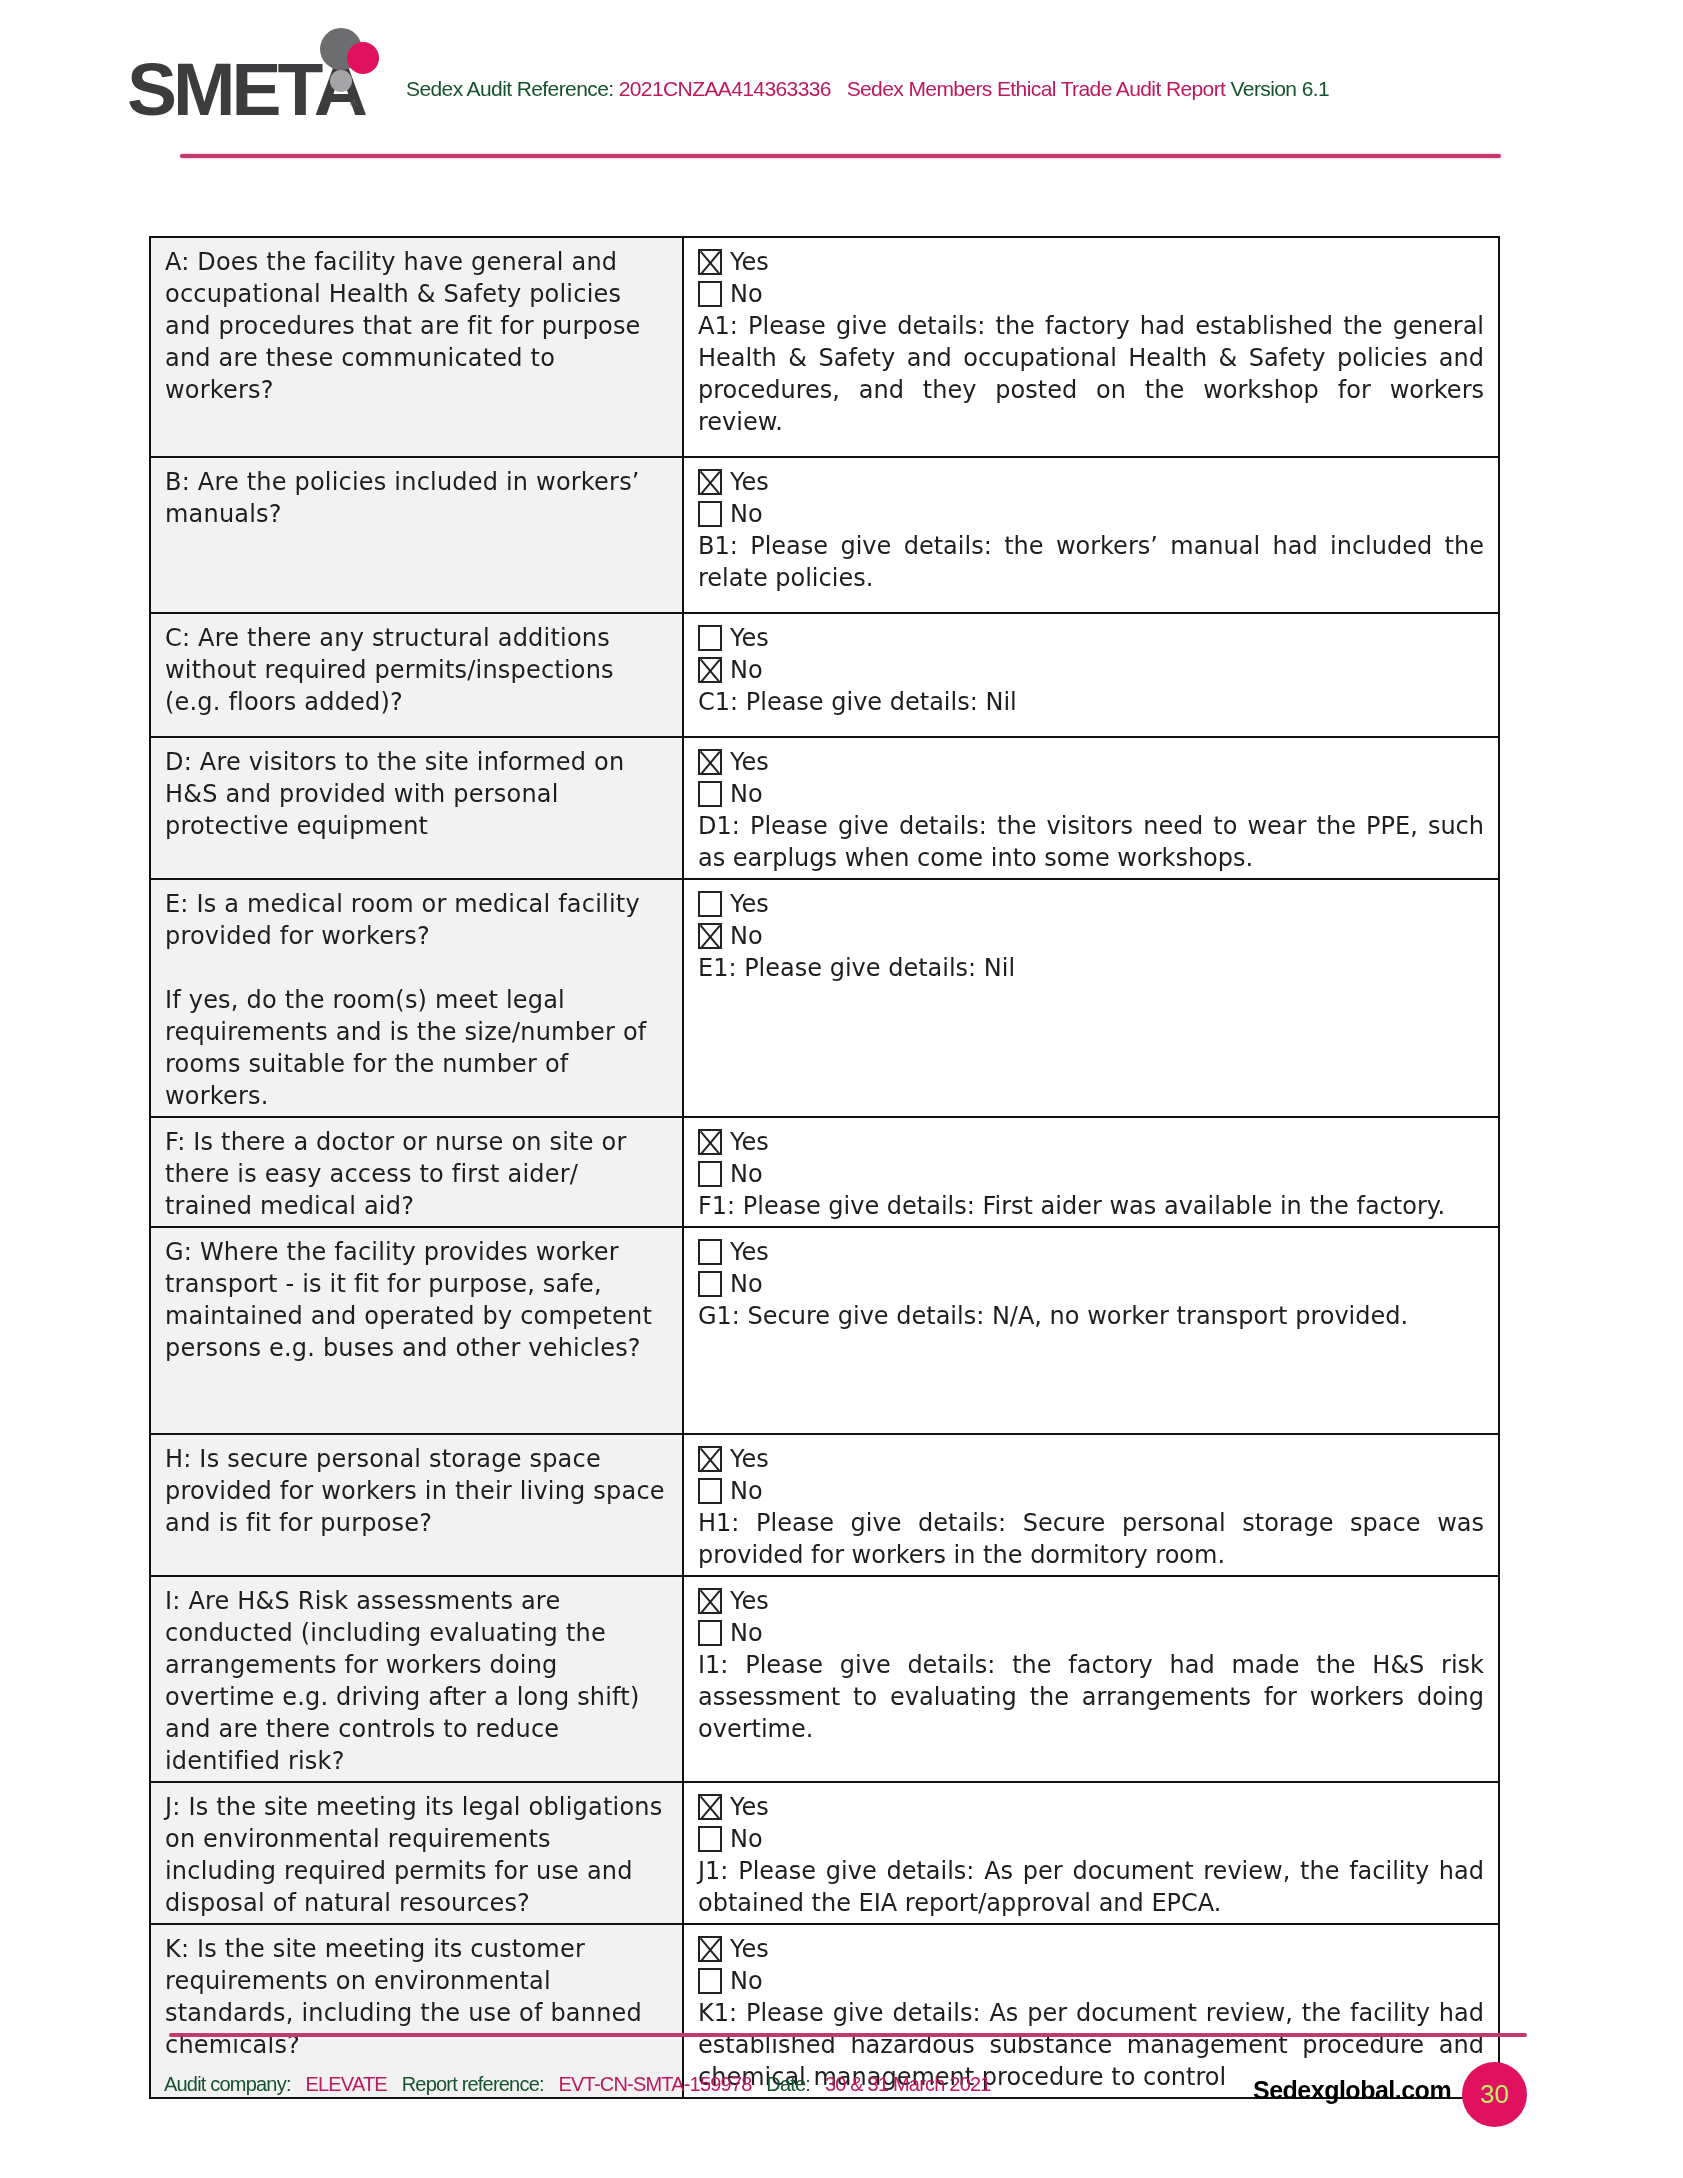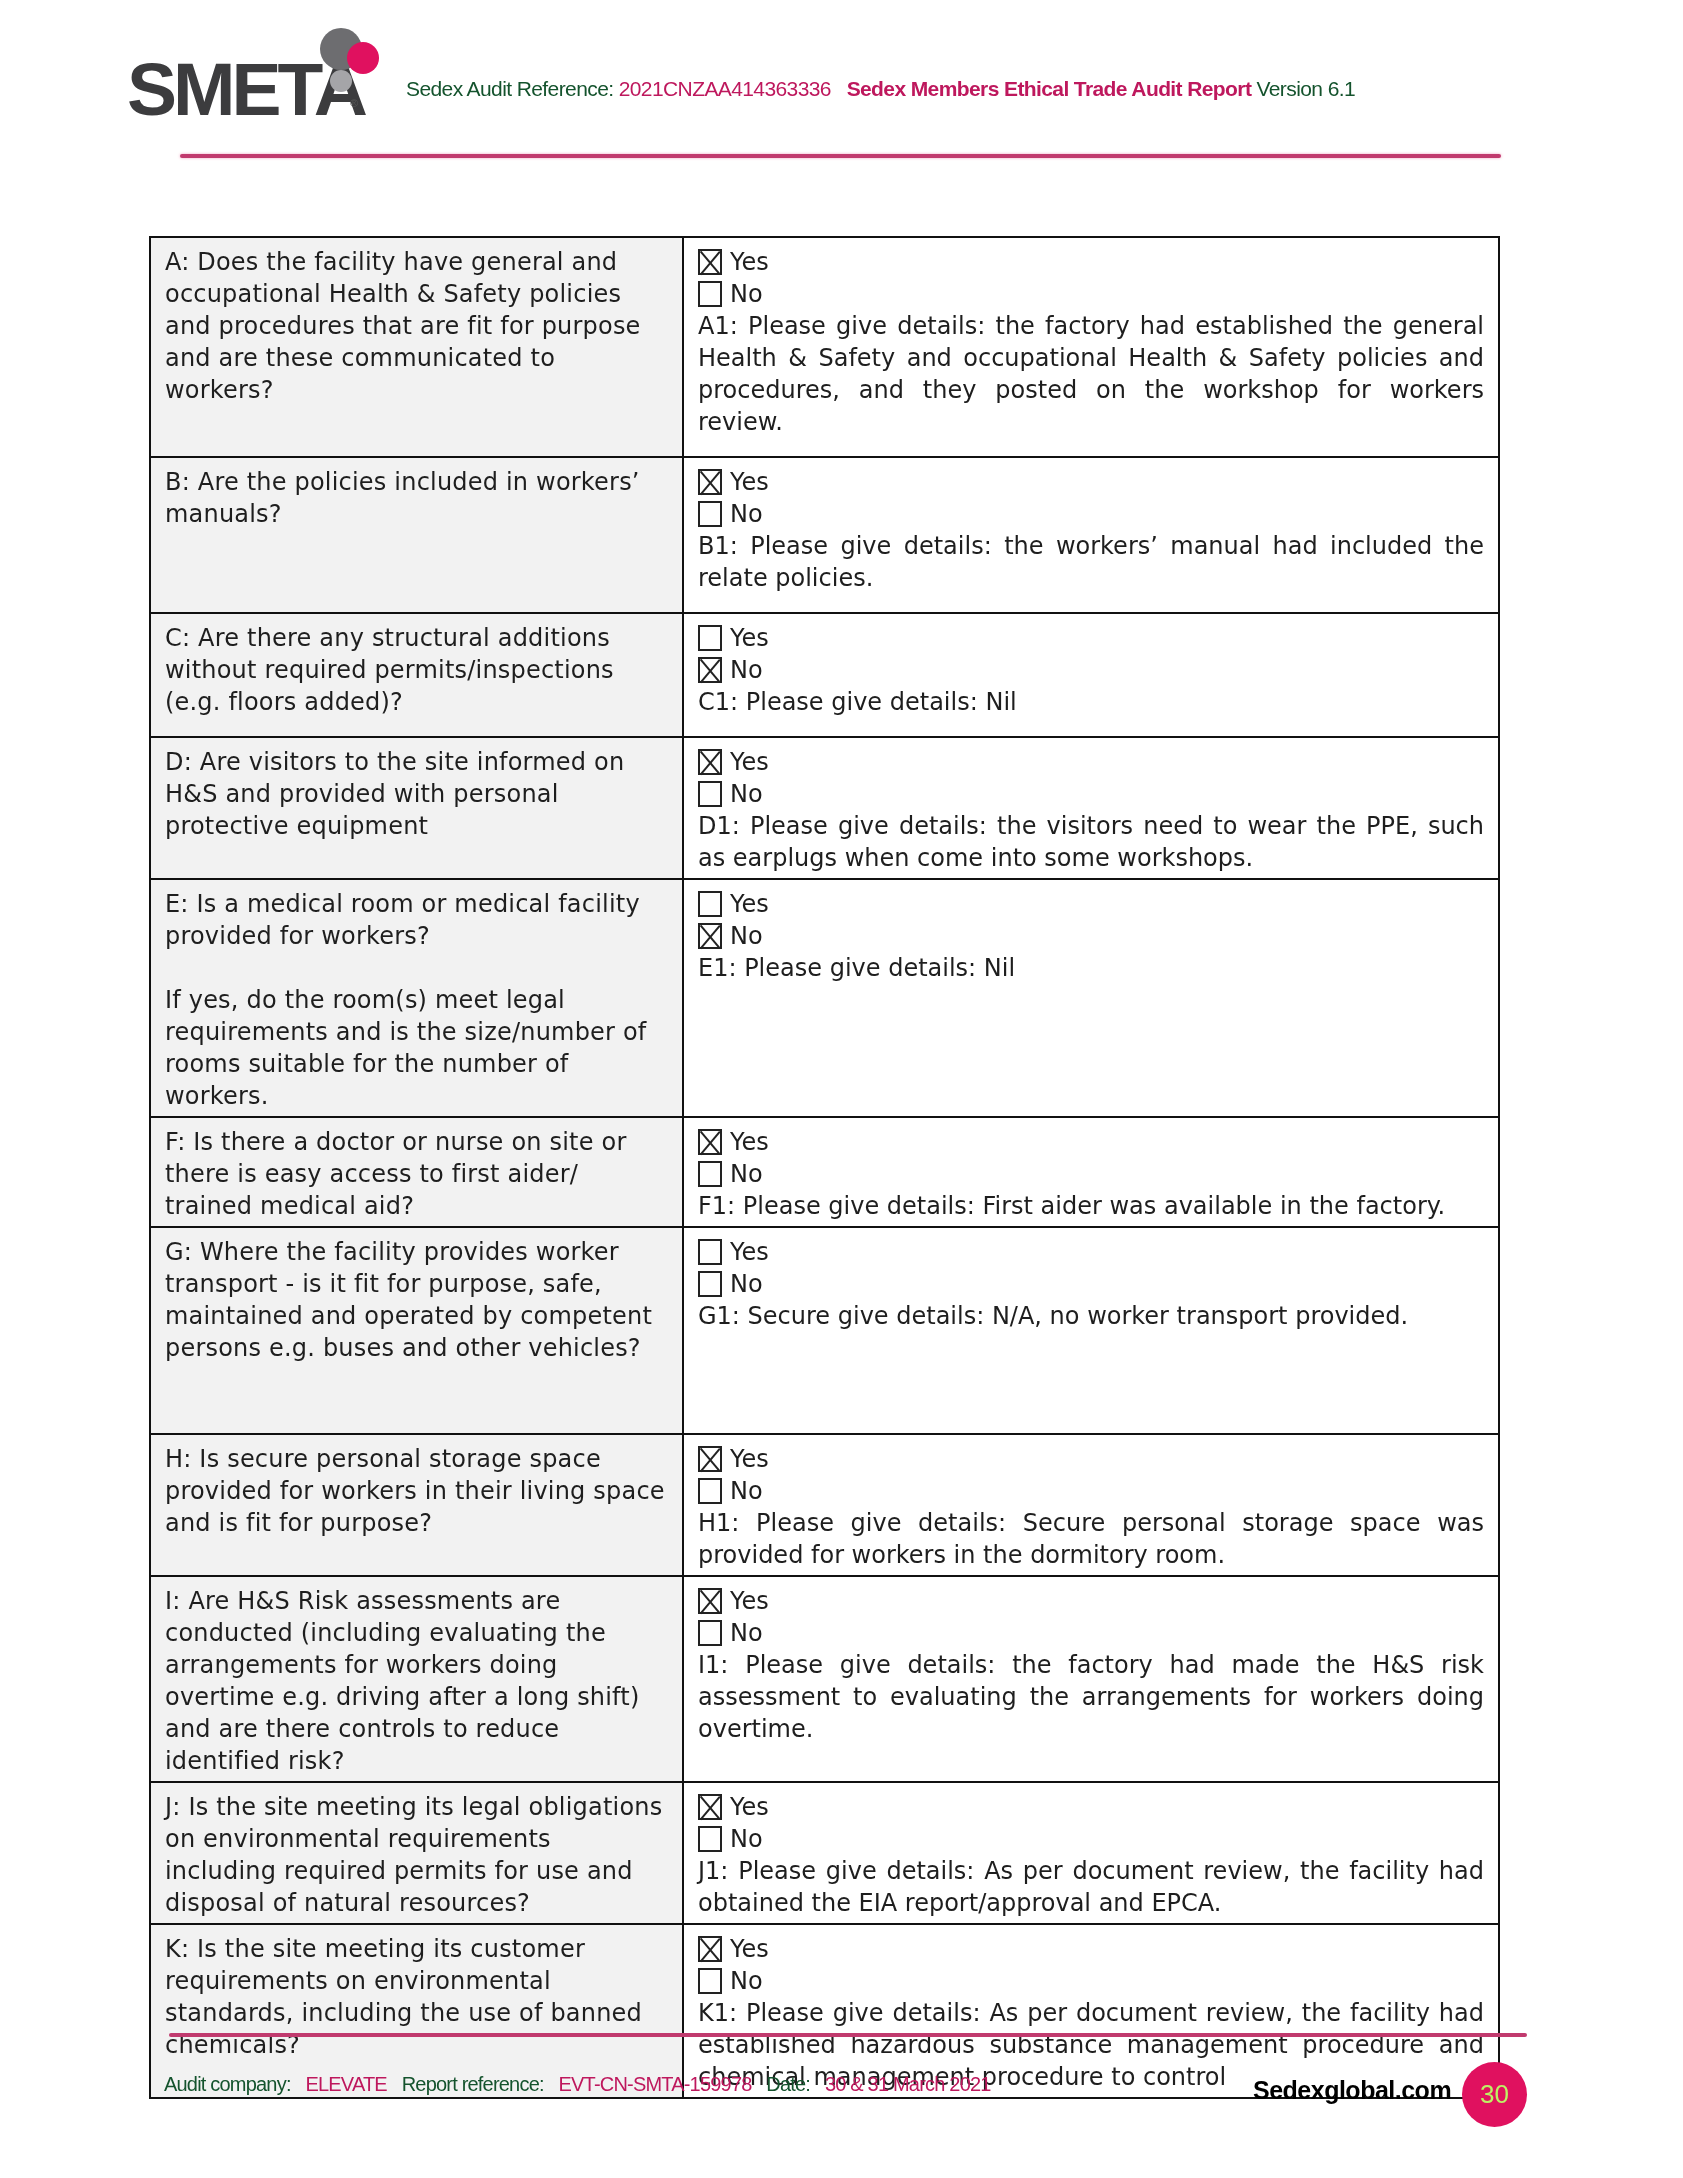--- a/index.html
+++ b/index.html
@@ -7,21 +7,21 @@
   .logo { position:absolute; left:127px; top:28px; width:267px; height:87px; }
   .logo-text { position:absolute; left:0; top:24px; font-family:"Liberation Sans", sans-serif; font-weight:bold; font-size:75px; letter-spacing:-4px; color:#3c3c3e; line-height:1; }
   .dot { position:absolute; border-radius:50%; }
   .dot-gray1 { left:193px; top:0; width:42px; height:42px; background:#6d6d70; }
   .dot-pink { left:220px; top:14px; width:32px; height:32px; background:#e0115f; }
   .dot-gray2 { left:203px; top:42px; width:22px; height:22px; background:#a5a5a8; }
   .reg { position:absolute; left:223px; top:69px; font-size:11px; color:#555; font-family:"Liberation Sans", sans-serif; }
   .header-line { position:absolute; left:406px; top:77px; font-family:"Liberation Sans", sans-serif; font-size:21px; white-space:nowrap; letter-spacing:-0.6px; }
   .pink { color:#14532d; }
   .black { color:#be185d; }
-  .bold { font-weight:bold; }
+  .bold { font-weight:normal; }
   .rule { position:absolute; height:4px; background:#c13a6e; border-radius:2px; }
   .rule-top { left:180px; top:154px; width:1321px; box-shadow:0 0 3px rgba(224,17,95,0.4); }
   .rule-bottom { left:169px; top:2033px; width:1358px; }
   table.qa { position:absolute; left:149px; top:236px; width:1351px; border-collapse:collapse; table-layout:fixed; }
   table.qa td { border:2px solid #111; vertical-align:top; padding:8px 14px 4px 14px; font-size:24px; line-height:32px; }
   table.qa td.q { width:503px; background:#f2f2f2; letter-spacing:0.2px; }
   table.qa td.a { background:#fff; text-align:justify; }
   .cb-line { display:flex; align-items:center; height:32px; }
   .cb { display:inline-block; width:24px; height:26px; border:2px solid #222; box-sizing:border-box; margin-right:8px; position:relative; }
   .cb.checked::before, .cb.checked::after { content:""; position:absolute; left:50%; top:-3px; width:1.5px; height:30px; background:#222; }

